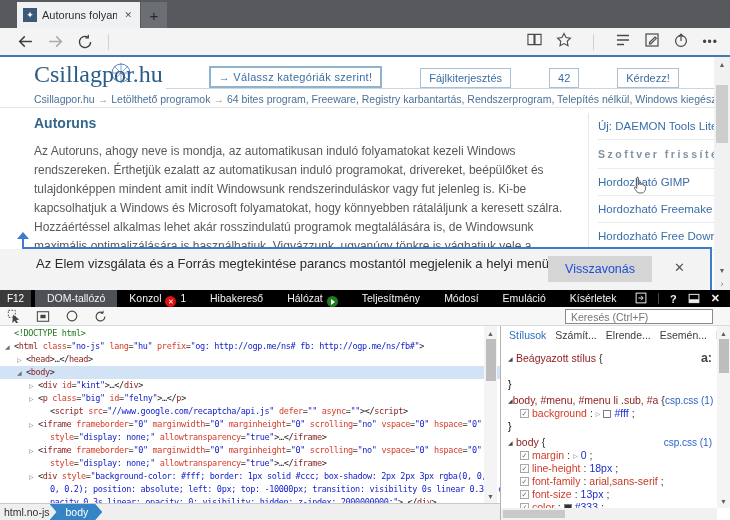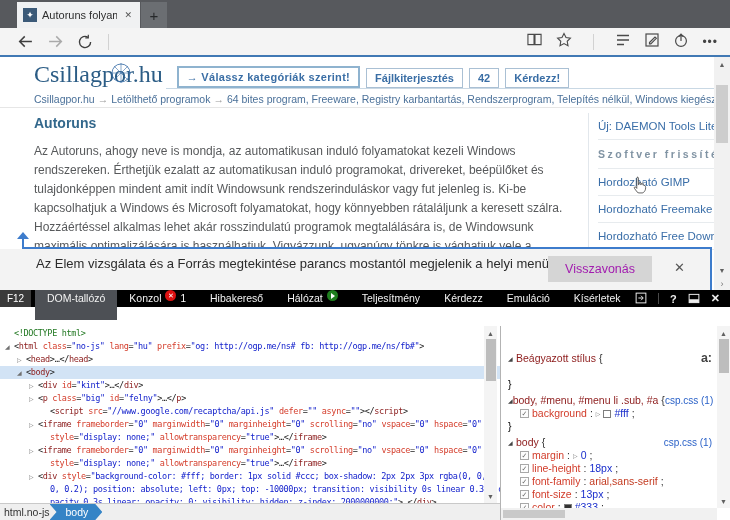--- a/index.html
+++ b/index.html
@@ -34,22 +34,22 @@
 
   
   .page { position:absolute; left:0; top:55px; width:730px; height:235px; background:#fff; overflow:hidden; }
   .site-topline { position:absolute; left:0; top:0; width:730px; height:2px; background:#4179b4; }
   .sitehead { position:absolute; left:34px; top:5px; display:flex; align-items:flex-start; }
   .logo { font-family:"Liberation Serif", serif; font-weight:normal; font-size:24px; color:#2b5c85;
           line-height:28px; white-space:nowrap; }
   .compass { position:relative; display:inline-block; }
   .compass svg { position:absolute; left:-4px; top:2px; }
   .navrow { display:flex; gap:6px; margin-left:14px; margin-top:6px; align-items:flex-end; }
-  .navbox { border:1px solid #aac0d4; background:#fff; color:#3a6ea5; font-weight:bold;
-            font-size:11px; padding:3px 8px; white-space:nowrap; }
+  .navbox { border:1px solid #aac0d4; background:#fff; color:#3a6ea5; font-weight:normal;
+            font-size:11px; padding:3px 8px; white-space:nowrap;margin-left:32px; }
   .navbox.primary { border:2px solid #8fb3cf; letter-spacing:.3px; }
   .nav-underline { position:absolute; left:166px; top:33px; width:564px; height:1px; background:#c9d8e4; }
   .breadcrumb { position:absolute; left:34px; top:38px; width:690px; font-size:10.5px;
                 color:#8b8b8b; white-space:nowrap; overflow:hidden; }
   .bc-link { color:#4a7099; }
   .bc-sep { color:#999; padding:0 3px; }
   .pagehr { position:absolute; left:0; top:52px; width:714px; border-top:1px solid #e6e6e6; }
   .main { position:absolute; left:34px; top:60px; width:548px; }
   .main h3 { font-size:14px; color:#33688c; margin-bottom:11px; }
   .main p { font-size:12px; color:#57595b; line-height:19px; }
@@ -73,33 +73,33 @@
   .hl-right { position:absolute; left:710px; top:192px; width:2px; height:43px; background:#3d7ccc; z-index:4; }
   .hl-arrow { position:absolute; left:17px; top:177px; z-index:4; }
   .hl-arrow .head { width:0; height:0; border-left:6px solid transparent; border-right:6px solid transparent;
                     border-bottom:7px solid #3d7ccc; }
   .hl-arrow .stem { width:2px; height:9px; background:#3d7ccc; margin-left:5px; }
 
   
   .notifbar { position:absolute; left:0; bottom:0; width:711px; height:41px; background:#f3f3f3; z-index:1; }
   .notif-text { position:absolute; left:36px; top:7px; font-size:13px; color:#2b2b2b; white-space:nowrap; }
   .notif-btn { position:absolute; right:59px; top:7px; height:26px; padding:0 17px; background:#d5d5d5;
-               font-size:12.5px; color:#a21caf; display:flex; align-items:center; }
+               font-size:12.5px; color:#1d4ed8; display:flex; align-items:center; }
   .notif-close { position:absolute; right:26px; top:11px; font-size:13px; color:#555; }
   .status-tooltip { position:absolute; left:3px; bottom:9px; background:#fefefe; border:1px solid #9f9f9f;
                     font-size:11px; color:#333; padding:2px 5px; white-space:nowrap; z-index:3; }
 
   
   .devtools { position:absolute; left:0; top:290px; width:730px; height:230px; background:#fff; }
   .dt-tabs { position:absolute; left:0; top:0; width:730px; height:17px; background:#000;
              display:flex; align-items:center; }
   .f12box { width:31px; height:17px; background:#3a3a3a; color:#fff; font-size:10px;
             display:flex; align-items:center; justify-content:center; margin-right:4px; }
-  .dt-tab { height:30px; line-height:17px; padding:0 12px; color:#f2f2f2; font-size:10.5px;
-            display:flex; align-items:flex-start; gap:4px; white-space:nowrap; }
+  .dt-tab { height:17px; line-height:17px; padding:0 12px; color:#f2f2f2; font-size:10.5px;
+            display:flex; align-items:flex-end; gap:4px; white-space:nowrap; }
   .dt-tab.active { background:#4d5055; }
   .err-badge { width:11px; height:11px; border-radius:50%; background:#dd1111; color:#fff; font-size:7px;
                display:flex; align-items:center; justify-content:center; }
   .badge-count { color:#fff; font-size:10px; }
   .play-badge { width:11px; height:11px; border-radius:50%; background:#1e7e1e; color:#fff;
                 display:flex; align-items:center; justify-content:center; }
   .play-badge i { width:0; height:0; border-top:3px solid transparent; border-bottom:3px solid transparent;
                   border-left:4px solid #fff; margin-left:1px; }
   .dt-right { margin-left:auto; display:flex; align-items:center; gap:11px; padding-right:10px; color:#ededed; }
   .dt-right .glyph { font-size:11px; font-weight:bold; }
@@ -299,21 +299,21 @@
           <div class="dt-tab">
             <span>Hálózat</span>
             <span class="play-badge">
               <i></i>
             </span>
           </div>
           <div class="dt-tab">
             <span>Teljesítmény</span>
           </div>
           <div class="dt-tab">
-            <span>Kérdezz</span>
+            <span>Módosí</span>
           </div>
           <div class="dt-tab">
             <span>Emuláció</span>
           </div>
           <div class="dt-tab">
             <span>Kísérletek</span>
           </div>
         </div>
       <div class="dt-right">
         <span><svg width="12" height="12" viewBox="0 0 16 16" fill="none" stroke="#ededed" stroke-width="1.3">
@@ -323,20 +323,46 @@
         <span class="dt-rdiv"></span>
         <span class="glyph">?</span>
         <span><svg width="12" height="11" viewBox="0 0 16 14" fill="none" stroke="#ededed" stroke-width="1.3">
               <rect x="1.5" y="1.5" width="13" height="11"></rect>
               <rect x="1.5" y="8" width="13" height="4.5" fill="#ededed" stroke="none"></rect>
             </svg></span>
         <span class="glyph">✕</span>
       </div>
     </div>
 
+    <div class="dt-toolbar">
+      <span>
+          <svg width="14" height="14" viewBox="0 0 16 16">
+            <rect x="1.5" y="1.5" width="8" height="8" fill="none" stroke="#454545" stroke-dasharray="2 1.6"></rect>
+            <path d="M7 6.5l7 5.6-3.4.4 2 3.4-1.8 1-2-3.4L6 16z" fill="#454545"></path>
+          </svg>
+        </span>
+      <span>
+          <svg width="14" height="13" viewBox="0 0 16 15" fill="none" stroke="#454545" stroke-width="1.2">
+            <rect x="1.5" y="2" width="13" height="11"></rect>
+            <rect x="5" y="5.5" width="6" height="4" fill="#454545" stroke="none"></rect>
+          </svg>
+        </span>
+      <span>
+          <svg width="14" height="14" viewBox="0 0 16 16" fill="none" stroke="#454545" stroke-width="1.3">
+            <circle cx="8" cy="8" r="5.5"></circle>
+          </svg>
+        </span>
+      <span>
+          <svg width="13" height="13" viewBox="0 0 16 16" fill="none" stroke="#454545" stroke-width="1.4">
+            <path d="M13.4 8A5.4 5.4 0 1 1 10.9 3.5"></path>
+            <path d="M11.2 1v3h-3" stroke-width="1.2"></path>
+          </svg>
+        </span>
+      <input class="dt-search" placeholder="Keresés (Ctrl+F)" style="">
+    </div>
 
     <div class="dt-body">
       <div class="dom-col">
         <div class="dom-tree">
           <div id="dom-lines">
               <div class="line" style="padding-left: 14px;"><span class="tk-doc">&lt;!DOCTYPE html&gt;</span></div>
               <div class="line" style="padding-left: 5px;"><span class="arw">◢</span><span class="tk-pln">&lt;</span><span class="tk-tag">html</span><span class="tk-att"> class</span><span class="tk-pln">=</span><span class="tk-val">"no-js"</span><span class="tk-att"> lang</span><span class="tk-pln">=</span><span class="tk-val">"hu"</span><span class="tk-att"> prefix</span><span class="tk-pln">=</span><span class="tk-val">"og: http://ogp.me/ns# fb: http://ogp.me/ns/fb#"</span><span class="tk-pln">&gt;</span></div>
               <div class="line" style="padding-left: 17px;"><span class="arw">▷</span><span class="tk-pln">&lt;</span><span class="tk-tag">head</span><span class="tk-pln">&gt;…&lt;/</span><span class="tk-tag">head</span><span class="tk-pln">&gt;</span></div>
               <div class="line selected" style="padding-left: 17px;"><span class="arw">◢</span><span class="tk-pln">&lt;</span><span class="tk-tag">body</span><span class="tk-pln">&gt;</span></div>
               <div class="line" style="padding-left: 29px;"><span class="arw">▷</span><span class="tk-pln">&lt;</span><span class="tk-tag">div</span><span class="tk-att"> id</span><span class="tk-pln">=</span><span class="tk-val">"kint"</span><span class="tk-pln">&gt;…&lt;/</span><span class="tk-tag">div</span><span class="tk-pln">&gt;</span></div>
@@ -356,20 +382,27 @@
             <span class="sc-arrow" style="bottom:0">▼</span>
           </div>
         </div>
         <div class="dom-crumbs" id="dom-crumbs">
             <span class="crumb-plain">html.no-js</span>
             <span class="crumb-chip">body</span>
           </div>
       </div>
 
       <div class="style-col">
+        <div class="st-tabs" id="st-tabs">
+            <span class="st-tab active">Stílusok</span>
+            <span class="st-tab">Számít...</span>
+            <span class="st-tab">Elrende...</span>
+            <span class="st-tab">Esemén...</span>
+            <span class="st-tab">Módosí...</span>
+          </div>
         <div class="st-content" id="st-content">
             <div class="st-rule">
               <div class="st-row">
                 <span class="arw2">◢</span>
                 <span class="sel-name">Beágyazott stílus</span>
                 <span class="brace">{</span>
                 <span class="st-right st-marker">a:</span>
               </div>
               <div class="st-row st-gap"></div>
               <div class="st-row">}</div>

